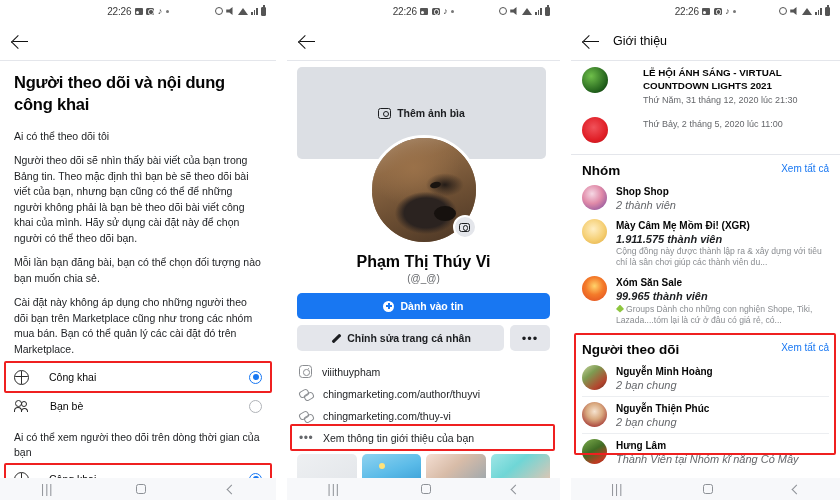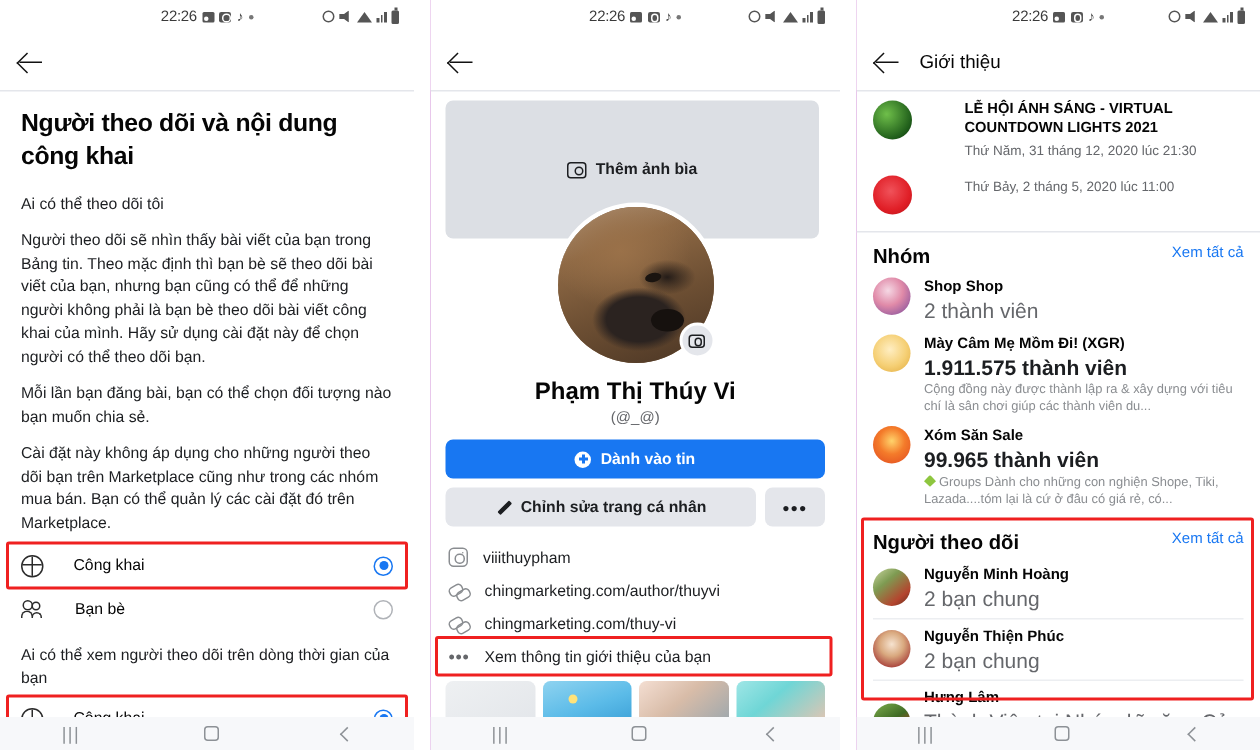--- a/index.html
+++ b/index.html
@@ -3,21 +3,21 @@
 <meta charset="utf-8">
 <title>Facebook Mobile Screens</title>
 <style>
   * { box-sizing: border-box; margin: 0; padding: 0; }
   html, body {
     width: 840px; height: 500px;
     background: #ffffff;
     font-family: "Liberation Sans", "DejaVu Sans", sans-serif;
     overflow: hidden;
   }
-  .board { position: relative; width: 736px; height: 500px; display: flex; background:#a21caf; }
+  .board { position: relative; width: 736px; height: 500px; display: flex; background:#c4b5fd; }
 
   .phone {
     position: relative;
     height: 500px;
     background: #ffffff;
     overflow: hidden;
     flex: 0 0 auto;
   }
   .p1 { width: 276px; }
   .gap { width: 11px; flex: 0 0 auto; background:#fff; }
@@ -178,21 +178,21 @@
   .grow { display:flex; gap:9px; padding: 4px 11px; align-items:flex-start; }
   .g-av { width:25px;height:25px;border-radius:50%; flex:0 0 auto; }
   .g-av.shop { background:radial-gradient(circle at 40% 35%,#f5d8e4,#e08aa8 45%,#9b5fa0 80%, #5e3c6e 100%); }
   .g-av.may { background:radial-gradient(circle at 45% 40%,#ffeec2,#f5cf74 55%,#e0a93c 100%); }
   .g-av.xom { background:radial-gradient(circle at 50% 40%,#ffd36b 0%, #f47b2a 45%, #e0481f 100%); }
   .g-av.f1 { background:linear-gradient(140deg,#c9d6a0 0%, #7e9b52 35%, #b4452e 75%, #5e2d1c 100%); }
   .g-av.f2 { background:radial-gradient(circle at 50% 38%,#f6e3d0 0%, #d9a97f 40%, #a8403a 80%); }
   .g-av.f3 { background:linear-gradient(150deg,#7fae4e 0%, #3f6b24 45%, #c13b22 80%, #7a2414 100%); }
   .g-txt { flex:1; min-width:0; }
   .g-name { font-size:10px; font-weight:700; color:#050505; line-height:13px; }
-  .g-count { font-size:14px; color:#65676b; margin-top:1px; }
+  .g-count { font-size:11px; color:#65676b; margin-top:1px;font-style:italic; }
   .g-count.bold { font-weight:700; color:#1c1e21; }
   .g-desc { font-size:8.6px; color:#8a8d91; line-height:11px; margin-top:1.5px; }
   .leaf { display:inline-block; width:8px;height:8px;background:#8ec63f;clip-path:polygon(50% 0,100% 55%,50% 100%,0 55%); vertical-align:-1px; margin-right:2px;}
   .frow { display:flex; gap:9px; padding: 5px 11px; align-items:center; }
   .f-av { width:25px;height:25px;border-radius:50%; flex:0 0 auto; }
 
   
   .navbar { position:absolute; left:0; bottom:0; width:100%; height:22px; background:#f7f8fa;
             display:flex; align-items:center; justify-content:space-around; }
   .nv-sq { width:10px;height:10px;border:1.4px solid #8d9196;border-radius:2.5px;}

